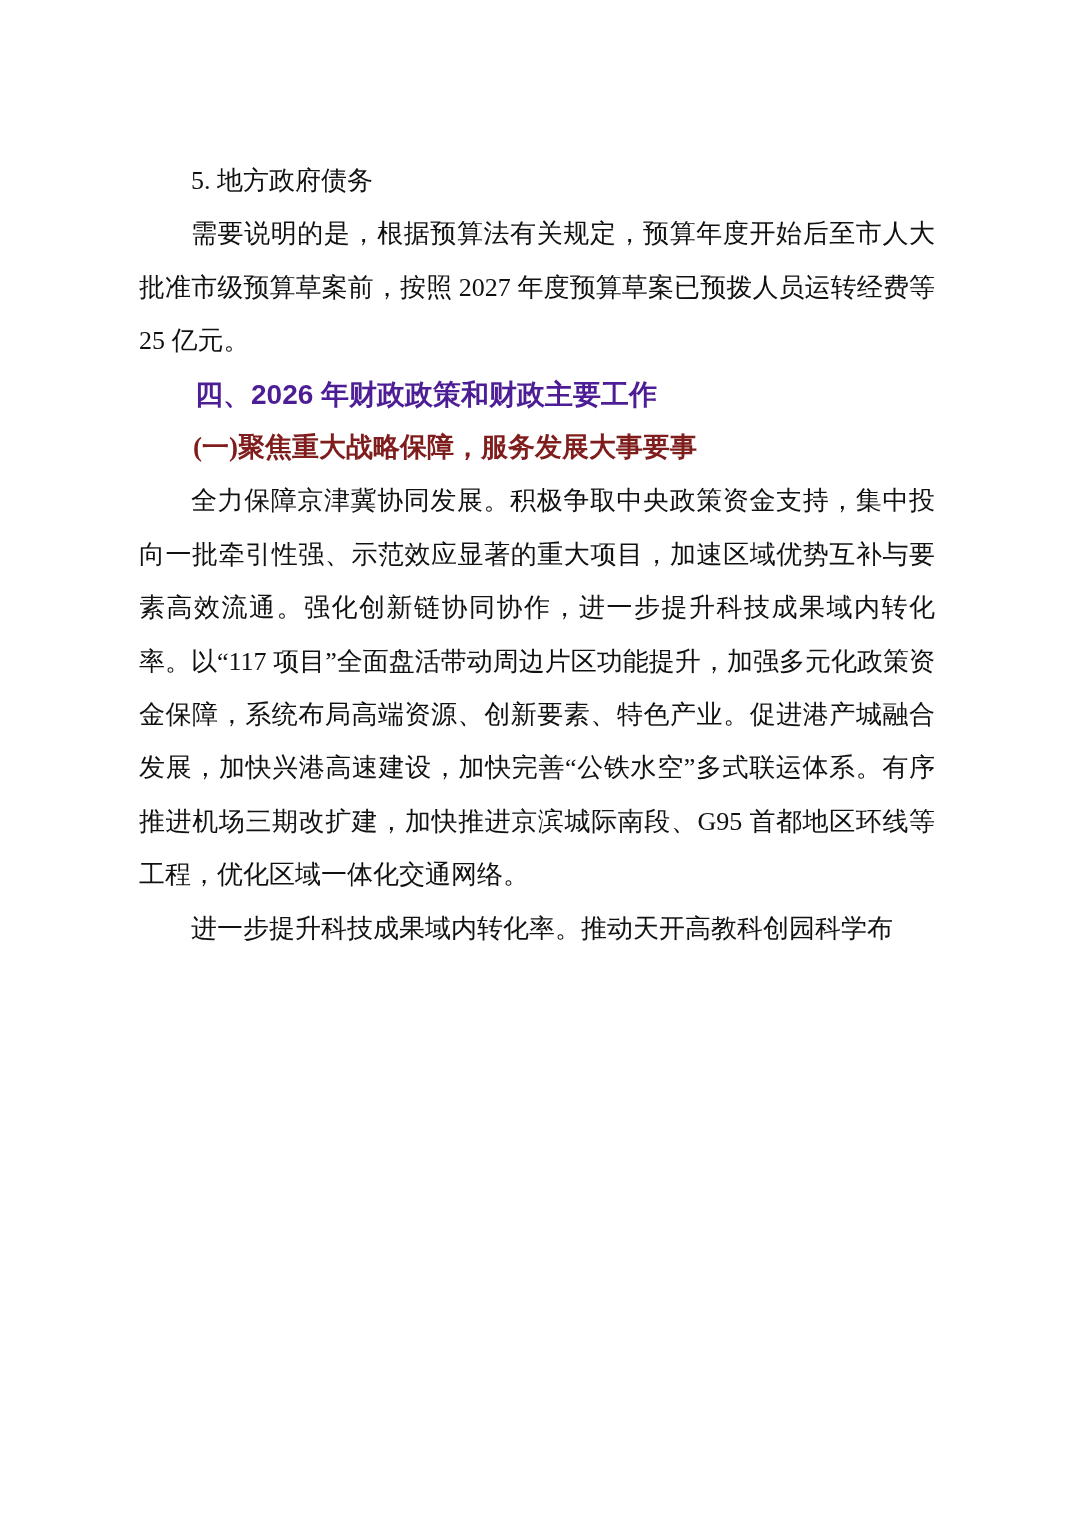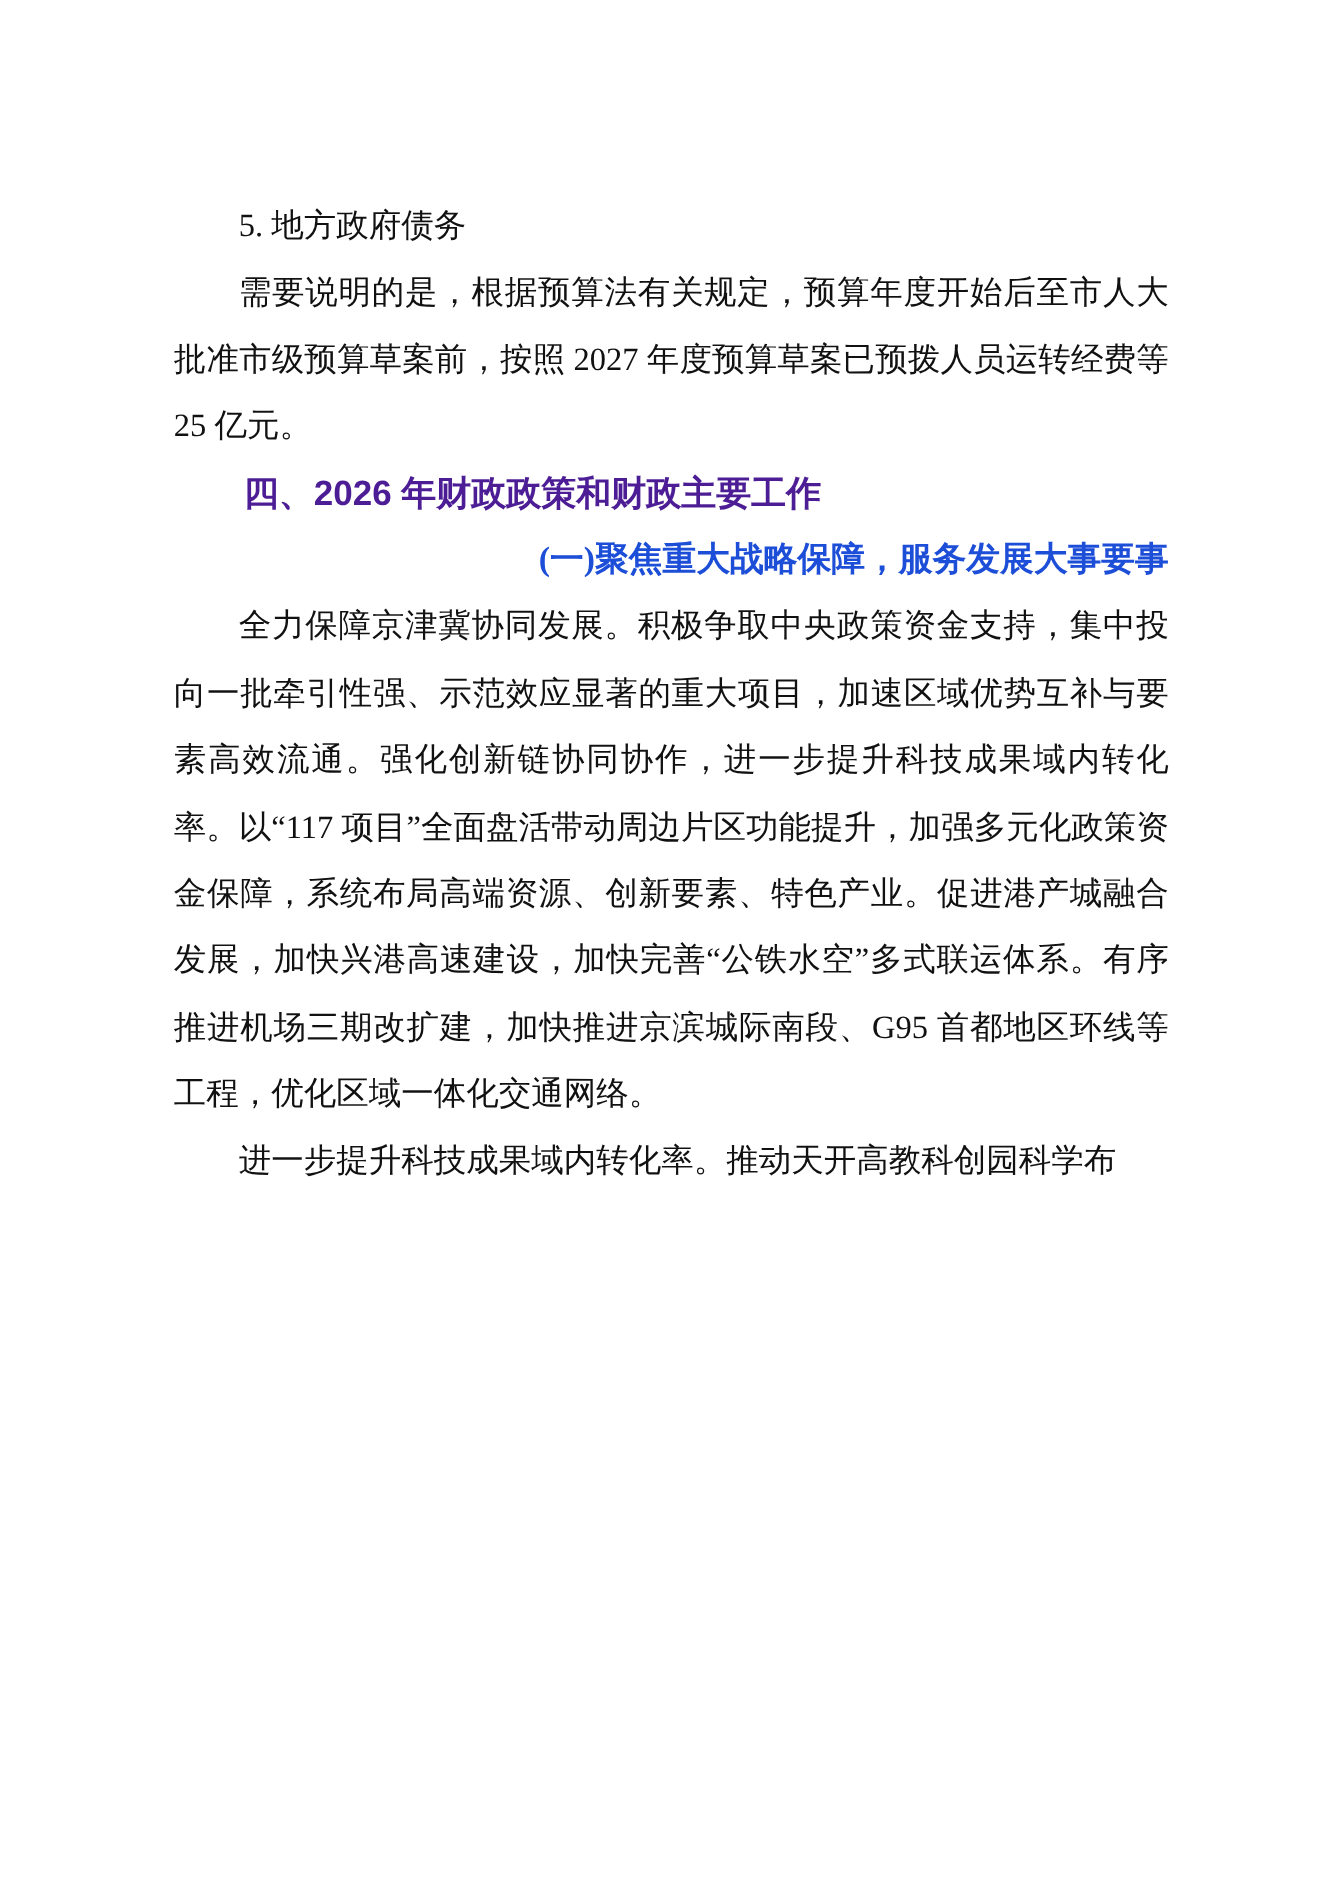--- a/index.html
+++ b/index.html
@@ -46,22 +46,22 @@
     font-size: 28px;
     line-height: 53.4px;
     text-align: left;
     color: #4c1d95;
   }
   
   .h-sub {
     font-weight: 600;
     font-size: 27px;
     line-height: 53.4px;
-    text-align: right;
-    color: #1d4ed8;
+    text-align: left;
+    color: #7f1d1d;
   }
   .page-number {
     position: absolute;
     top: 1334px;
     right: 158px;
     font-size: 17px;
     line-height: 24px;
     letter-spacing: 2px;
     color: #a16207;
     font-family: "Liberation Serif", "DejaVu Serif", serif;

